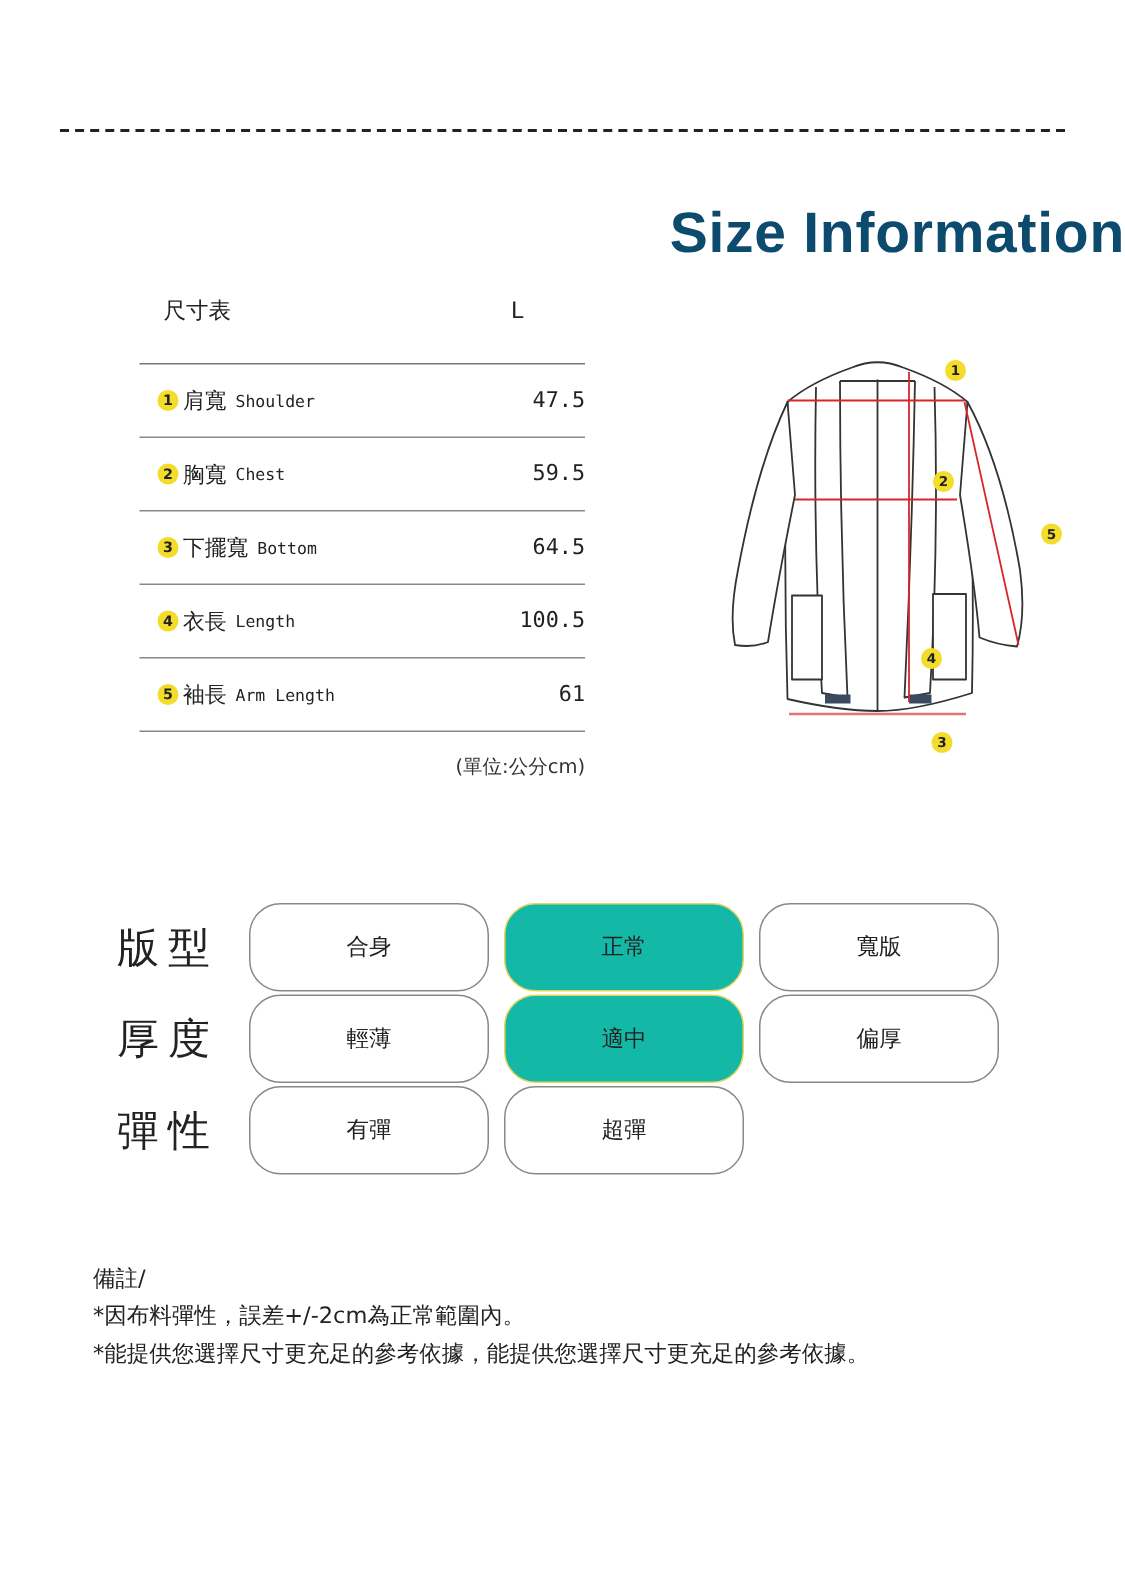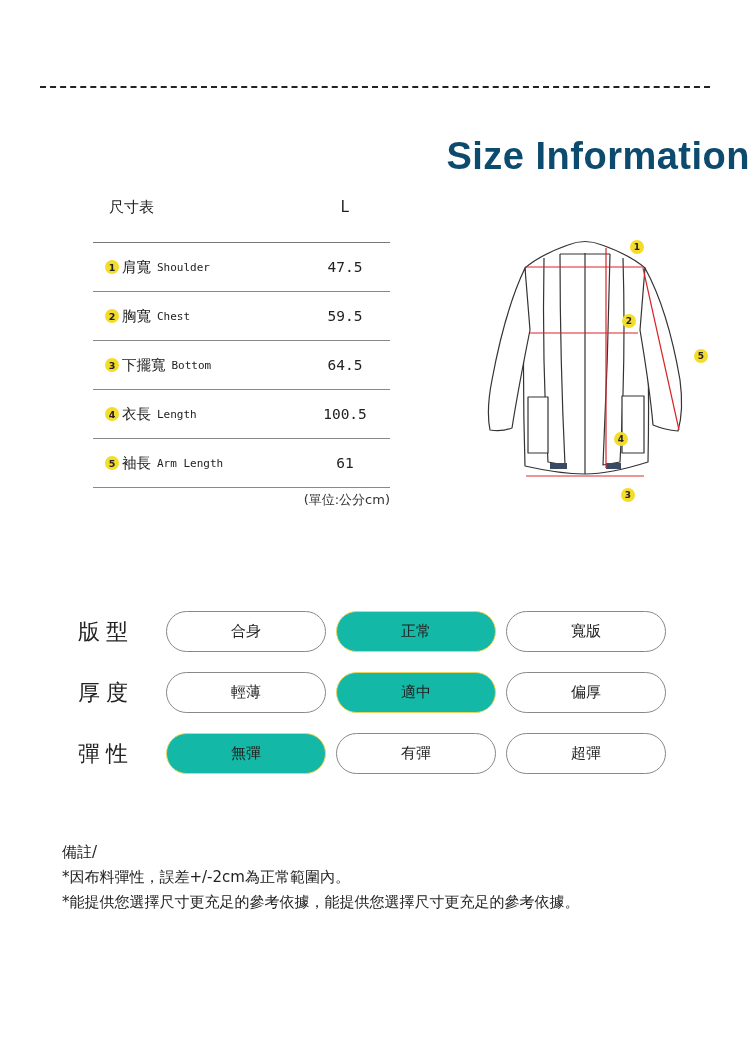--- a/index.html
+++ b/index.html
@@ -10,30 +10,30 @@
   .title { position: absolute; left: 0; top: 94px; width: 750px; text-align: right;
            font-family: "Liberation Sans", sans-serif; font-weight: bold; font-size: 38px;
            color: #0c4a6e; letter-spacing: 0.5px; margin-top: 41px; }
   .table { position: absolute; left: 93px; top: 198px; width: 297px; }
   .thead { height: 44px; display: flex; align-items: flex-start; border-bottom: 1px solid #777; }
   .thead .lbl { padding-left: 16px; font-size: 15px; flex: 1; }
   .thead .val { width: 90px; text-align: center; font-size: 15px; font-family: "DejaVu Sans Mono", monospace; }
   .trow { height: 48px; display: flex; align-items: center; border-bottom: 1px solid #888; }
   .trow .lbl { flex: 1; display: flex; align-items: center; padding-left: 12px; font-size: 14.5px; }
   .trow .lbl .en { font-family: "DejaVu Sans Mono", monospace; font-size: 11px; margin-left: 6px; }
-  .trow .val { width: 90px; text-align: center; font-family: "DejaVu Sans Mono", monospace; font-size: 14.5px; }
+  .trow .val { width: 90px; text-align: right; font-family: "DejaVu Sans Mono", monospace; font-size: 14.5px; }
   .num { display: inline-flex; width: 14px; height: 14px; border-radius: 50%; background: #f3dc2a;
          align-items: center; justify-content: center; font-size: 9.5px; font-weight: bold; color: #222;
          margin-right: 3px; }
-  .unit { text-align: right; font-size: 13px; margin-top: 3px; color: #333; }
+  .unit { text-align: right; font-size: 13px; margin-top: 14px; color: #333; }
   .diagram { position: absolute; left: 480px; top: 230px; width: 240px; height: 280px; }
   .opt-section { position: absolute; left: 78px; top: 610px; width: 600px; }
   .opt-row { display: flex; align-items: center; height: 43px; margin-bottom: 18px; }
-  .opt-label { width: 88px; font-size: 22px; letter-spacing: 6px; color: #222; }
-  .pill { width: 160px; height: 41px; border-radius: 21px; border: 1.6px solid #888; box-sizing: border-box;
+  .opt-label { width: 88px; font-size: 28px; letter-spacing: 6px; color: #222; }
+  .pill { width: 160px; height: 59px; border-radius: 21px; border: 1.6px solid #888; box-sizing: border-box;
           display: flex; align-items: center; justify-content: center; font-size: 15px; margin-right: 10px;
           background: #fff; color: #222; }
   .pill.on { background: #14b8a6; border-color: #e8d55e; }
   .notes { position: absolute; left: 62px; top: 840px; font-size: 15px; line-height: 25px; color: #222; }
 </style>
 </head>
 <body>
 
 <div class="dash-line"></div>
 <div class="title">Size Information</div>
@@ -138,21 +138,20 @@
     <span class="pill">寬版</span>
   </div>
   <div class="opt-row">
     <span class="opt-label">厚度</span>
     <span class="pill">輕薄</span>
     <span class="pill on">適中</span>
     <span class="pill">偏厚</span>
   </div>
   <div class="opt-row">
     <span class="opt-label">彈性</span>
-    <span class="pill on">無彈</span>
     <span class="pill">有彈</span>
     <span class="pill">超彈</span>
   </div>
 </div>
 
 <div class="notes">
   <div>備註/</div>
   <div>*因布料彈性，誤差+/-2cm為正常範圍內。</div>
   <div>*能提供您選擇尺寸更充足的參考依據，能提供您選擇尺寸更充足的參考依據。</div>
 </div>

